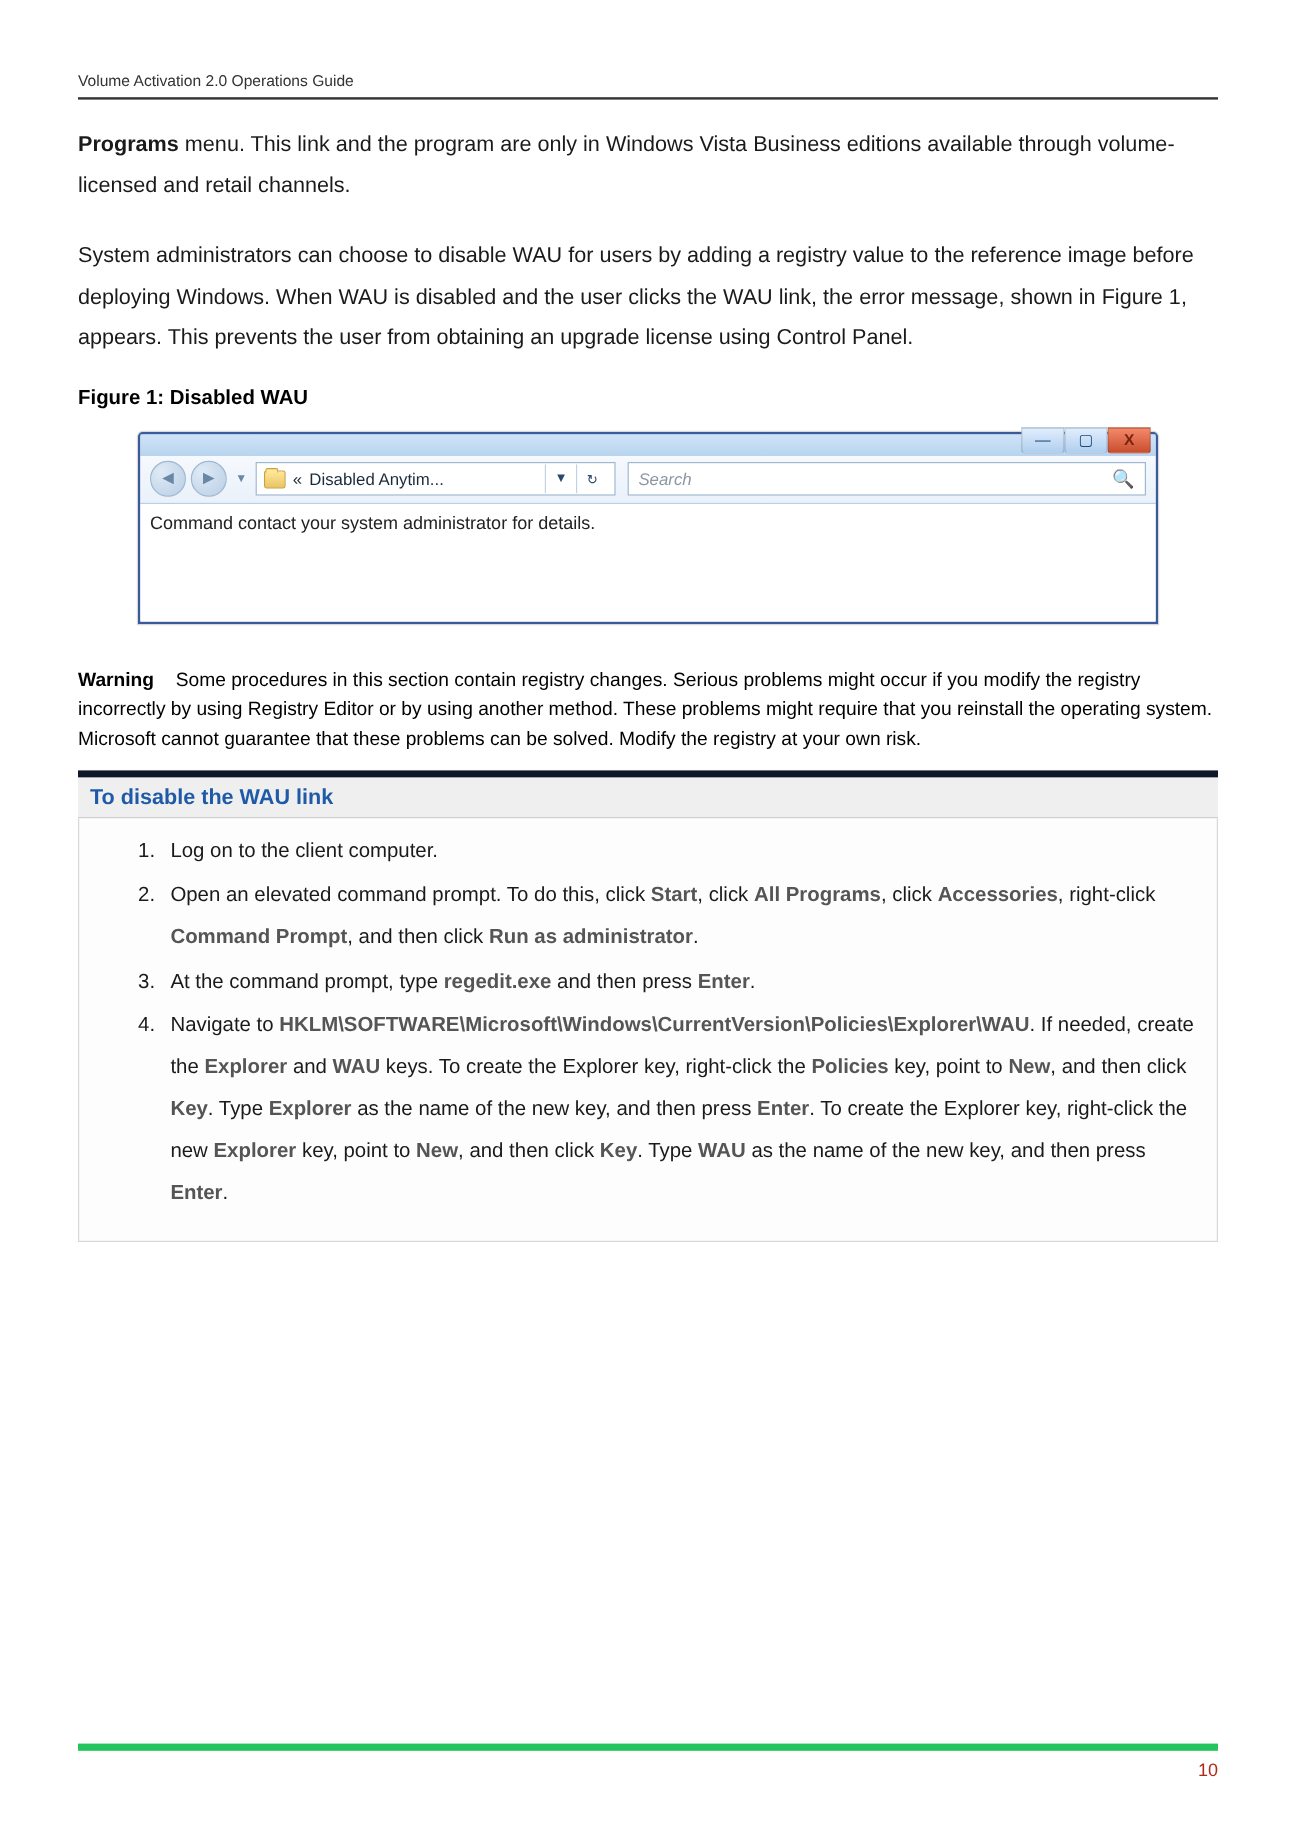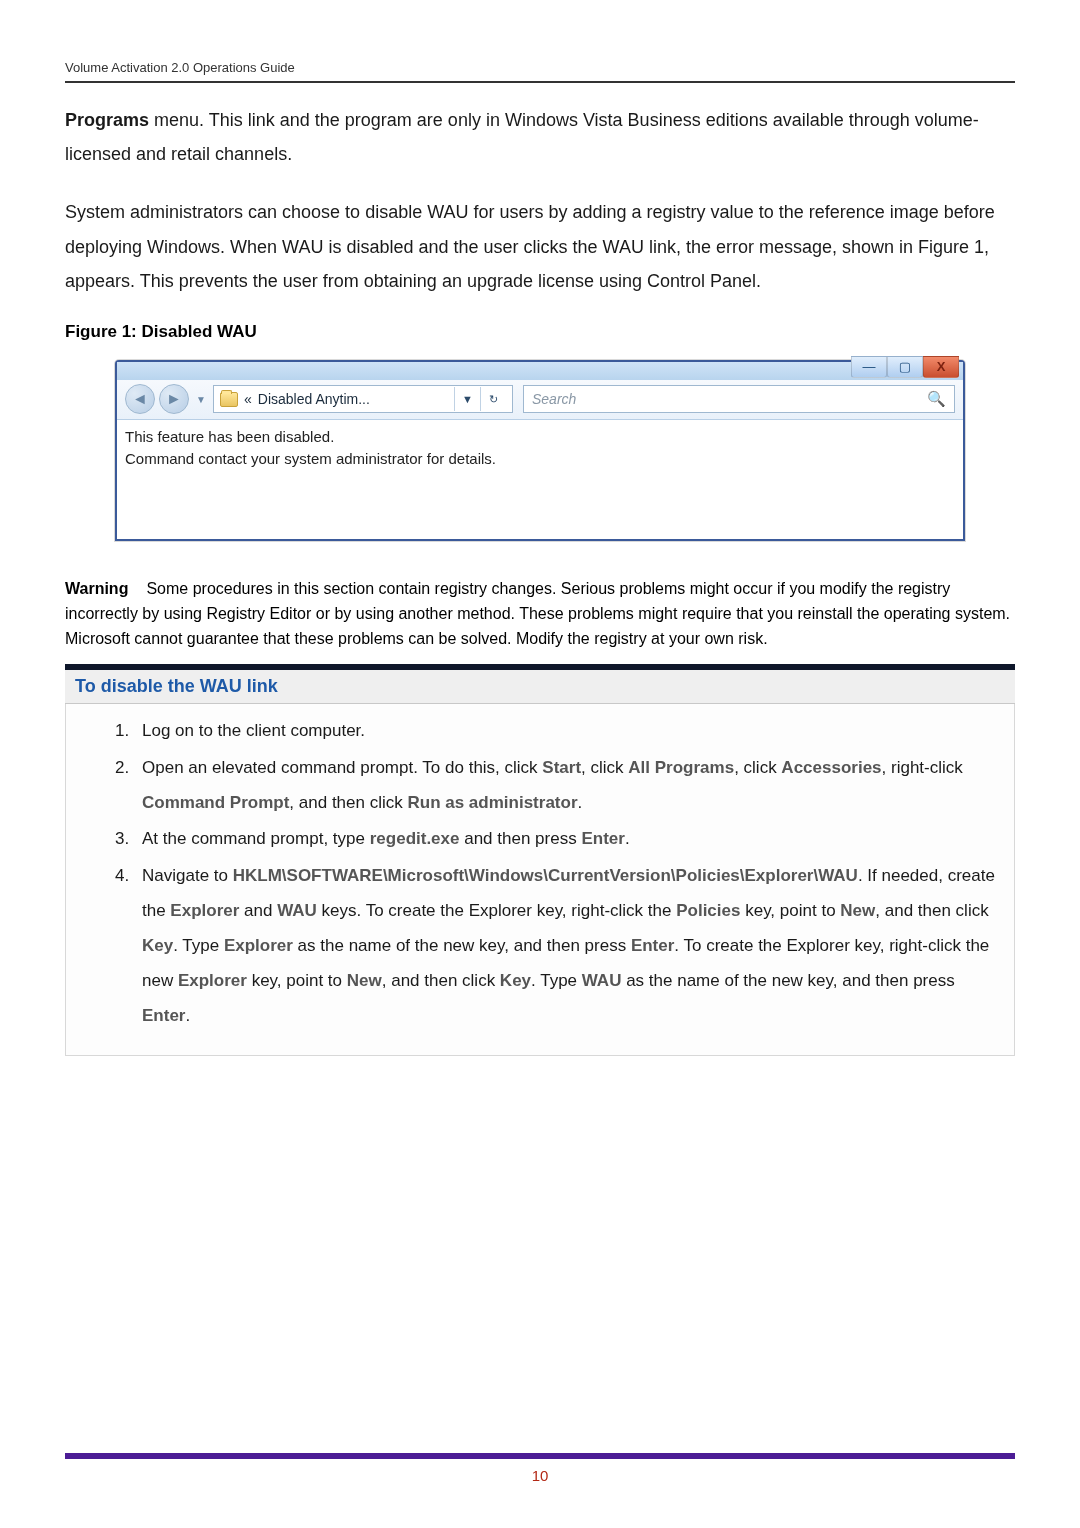--- a/index.html
+++ b/index.html
@@ -217,23 +217,23 @@
       color: #1a1a1a;
     }
     ol.steps li { padding-left: 8px; margin-bottom: 2px; }
     .kw { font-weight: bold; color: #555; }
     
     .footer-bar {
       position: absolute;
       left: 65px;
       right: 65px;
       bottom: 44px;
-      border-top: 6px solid #4c1d95;
+      border-top: 6px solid #22c55e;
       padding-top: 8px;
-      text-align: center;
+      text-align: right;
       color: #b22815;
       font-size: 15px;
     }
   </style>
 </head>
 <body>
 
 <div class="header-line">Volume Activation 2.0 Operations Guide</div>
 
 <p class="para">
@@ -265,21 +265,20 @@
           <div class="bc-btn">▼</div>
           <div class="bc-btn">↻</div>
         </div>
       </div>
       <div class="search-box">
         <span class="ph">Search</span>
         <span class="mag">🔍</span>
       </div>
     </div>
     <div class="content-pane">
-      <div>This feature has been disabled.</div>
       <div>Command contact your system administrator for details.</div>
     </div>
   </div>
 </div>
 
 <p class="warning-para">
   <span class="label">Warning</span><span>Some procedures in this section contain registry changes. Serious problems might occur if you modify the registry incorrectly by using Registry Editor or by using another method. These problems might require that you reinstall the operating system. Microsoft cannot guarantee that these problems can be solved. Modify the registry at your own risk.</span>
 </p>
 
 <div class="proc-box">

